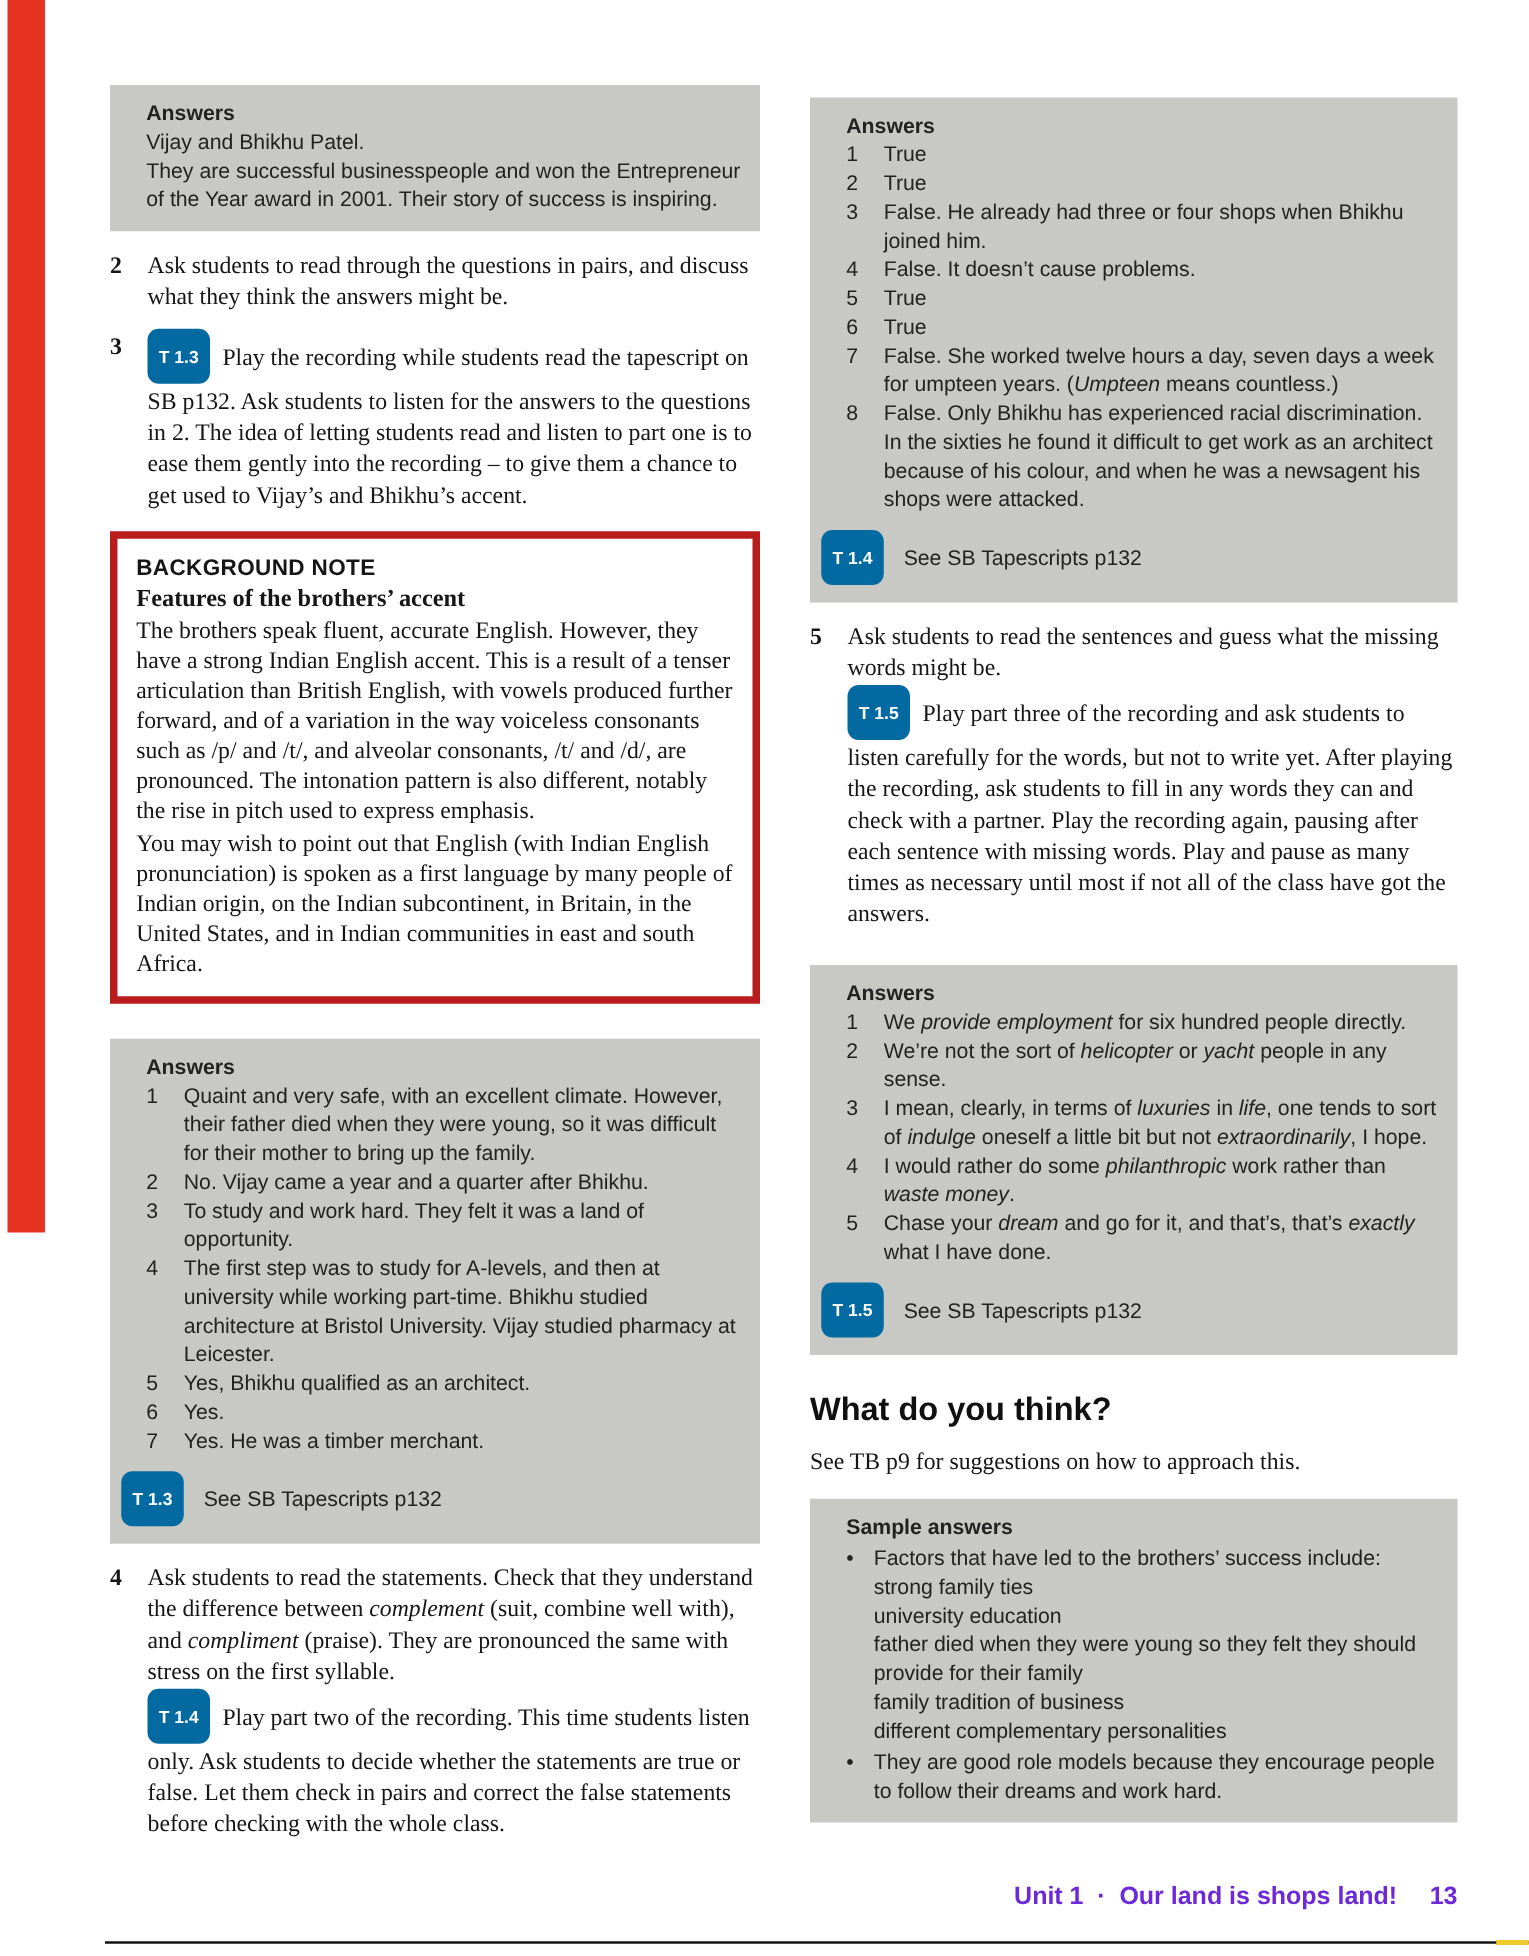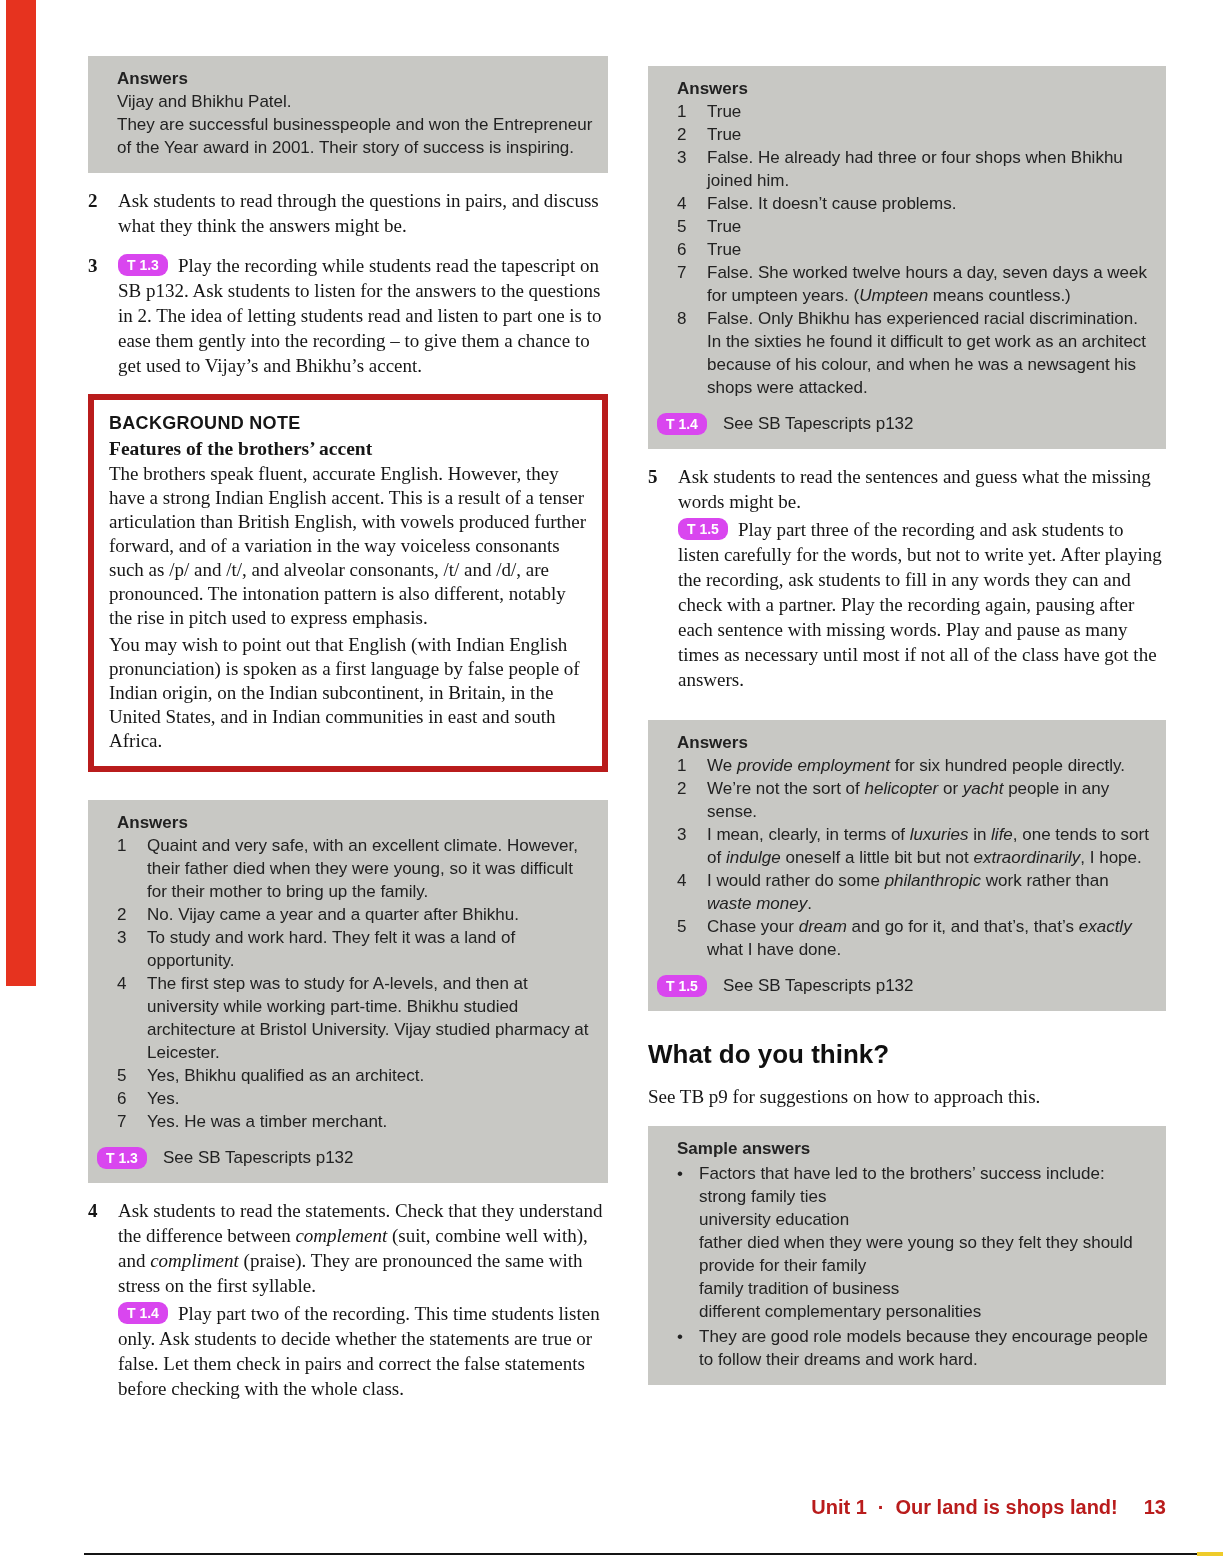--- a/index.html
+++ b/index.html
@@ -1,33 +1,33 @@
 <!DOCTYPE html>
 <html><head>
 <meta charset="utf-8">
 <style>
   html,body{margin:0;padding:0;}
   body{width:1223px;height:1565px;background:#ffffff;position:relative;overflow:hidden;
        font-family:"Liberation Serif",serif;color:#161616;}
   .red-bar{position:absolute;left:6px;top:0;width:30px;height:986px;background:#e6331f;}
-  .columns{position:absolute;left:88px;top:56px;width:1078px;display:flex;gap:40px;}
+  .columns{position:absolute;left:88px;top:68px;width:1078px;display:flex;gap:40px;}
   .col{display:block;}
   .col-left{width:520px;}
   .col-right{width:518px;}
   
   .gray-box{background:#c8c8c4;color:#222;font-family:"Liberation Sans",sans-serif;
             font-size:17px;line-height:23px;padding:11px 14px 14px 29px;}
   .box-title{font-weight:700;}
   .box-subtitle{font-weight:700;}
   .ans-row{display:flex;}
   .ans-num{flex:0 0 30px;}
   .ans-text{flex:1;}
   .tape-line{display:flex;align-items:center;gap:16px;margin-top:13px;margin-left:-20px;}
-  .tbadge{background:#d946ef;color:#ffffff;font-family:"Liberation Sans",sans-serif;
-          font-weight:700;font-size:14px;line-height:20px;padding:1px 9px;
+  .tbadge{background:#0369a1;color:#ffffff;font-family:"Liberation Sans",sans-serif;
+          font-weight:700;font-size:14px;line-height:20px;padding:12px 9px;
           border-radius:9px;display:inline-block;white-space:nowrap;}
   
   .step{display:flex;font-size:19px;line-height:25px;margin-top:15px;}
   .step-num{flex:0 0 30px;font-weight:700;}
   .step-body{flex:1;}
   .para{margin:0;}
   .para + .para{margin-top:3px;}
   .para .tbadge{margin-right:10px;position:relative;top:-2px;}
   
   .note-box{border:6px solid #b91c1c;margin:16px 0 28px;padding:10px 15px 13px;
@@ -39,22 +39,22 @@
   .mt10{margin-top:10px;}
   
   .what-heading{font-family:"Liberation Sans",sans-serif;font-weight:700;font-size:26px;
                 color:#101010;margin:28px 0 0;}
   .see-line{font-size:19px;line-height:25px;margin-top:14px;}
   .sample-box{margin-top:17px;}
   .bullet-row{display:flex;margin-top:2px;}
   .bullet-glyph{flex:0 0 22px;}
   .bullet-content{flex:1;}
   
-  .footer{position:absolute;right:57px;bottom:46px;font-family:"Liberation Sans",sans-serif;
-          font-weight:700;font-size:20px;color:#b91c1c;display:flex;align-items:baseline;gap:11px;}
+  .footer{position:absolute;right:57px;bottom:36px;font-family:"Liberation Sans",sans-serif;
+          font-weight:700;font-size:20px;color:#6d28d9;display:flex;align-items:baseline;gap:11px;}
   .footer .pgnum{margin-left:15px;}
   .bottom-rule{position:absolute;left:84px;right:0;bottom:10px;height:2px;background:#141414;}
   .yellow-tick{position:absolute;right:0;bottom:9px;width:26px;height:4px;background:#eecb2a;}
   em{}
 </style>
 </head>
 <body>
 
 <div class="red-bar"></div>
 
@@ -80,21 +80,21 @@
       <div class="step-body">
           <div class="para"><span class="tbadge">T 1.3</span>Play the recording while students read the tapescript on SB p132. Ask students to listen for the answers to the questions in 2. The idea of letting students read and listen to part one is to ease them gently into the recording – to give them a chance to get used to Vijay’s and Bhikhu’s accent.</div>
         </div>
     </div>
 
     <section class="note-box">
       <div class="note-heading">BACKGROUND NOTE</div>
       <div class="note-sub">Features of the brothers’ accent</div>
       <div>
           <div class="para">The brothers speak fluent, accurate English. However, they have a strong Indian English accent. This is a result of a tenser articulation than British English, with vowels produced further forward, and of a variation in the way voiceless consonants such as /p/ and /t/, and alveolar consonants, /t/ and /d/, are pronounced. The intonation pattern is also different, notably the rise in pitch used to express emphasis.</div>
-          <div class="para">You may wish to point out that English (with Indian English pronunciation) is spoken as a first language by false people of Indian origin, on the Indian subcontinent, in Britain, in the United States, and in Indian communities in east and south Africa.</div>
+          <div class="para">You may wish to point out that English (with Indian English pronunciation) is spoken as a first language by many people of Indian origin, on the Indian subcontinent, in Britain, in the United States, and in Indian communities in east and south Africa.</div>
         </div>
     </section>
 
     <section class="gray-box">
       <div class="box-title">Answers</div>
       <div>
           <div class="ans-row">
             <span class="ans-num">1</span>
             <span class="ans-text">Quaint and very safe, with an excellent climate. However, their father died when they were young, so it was difficult for their mother to bring up the family.</span>
           </div>

